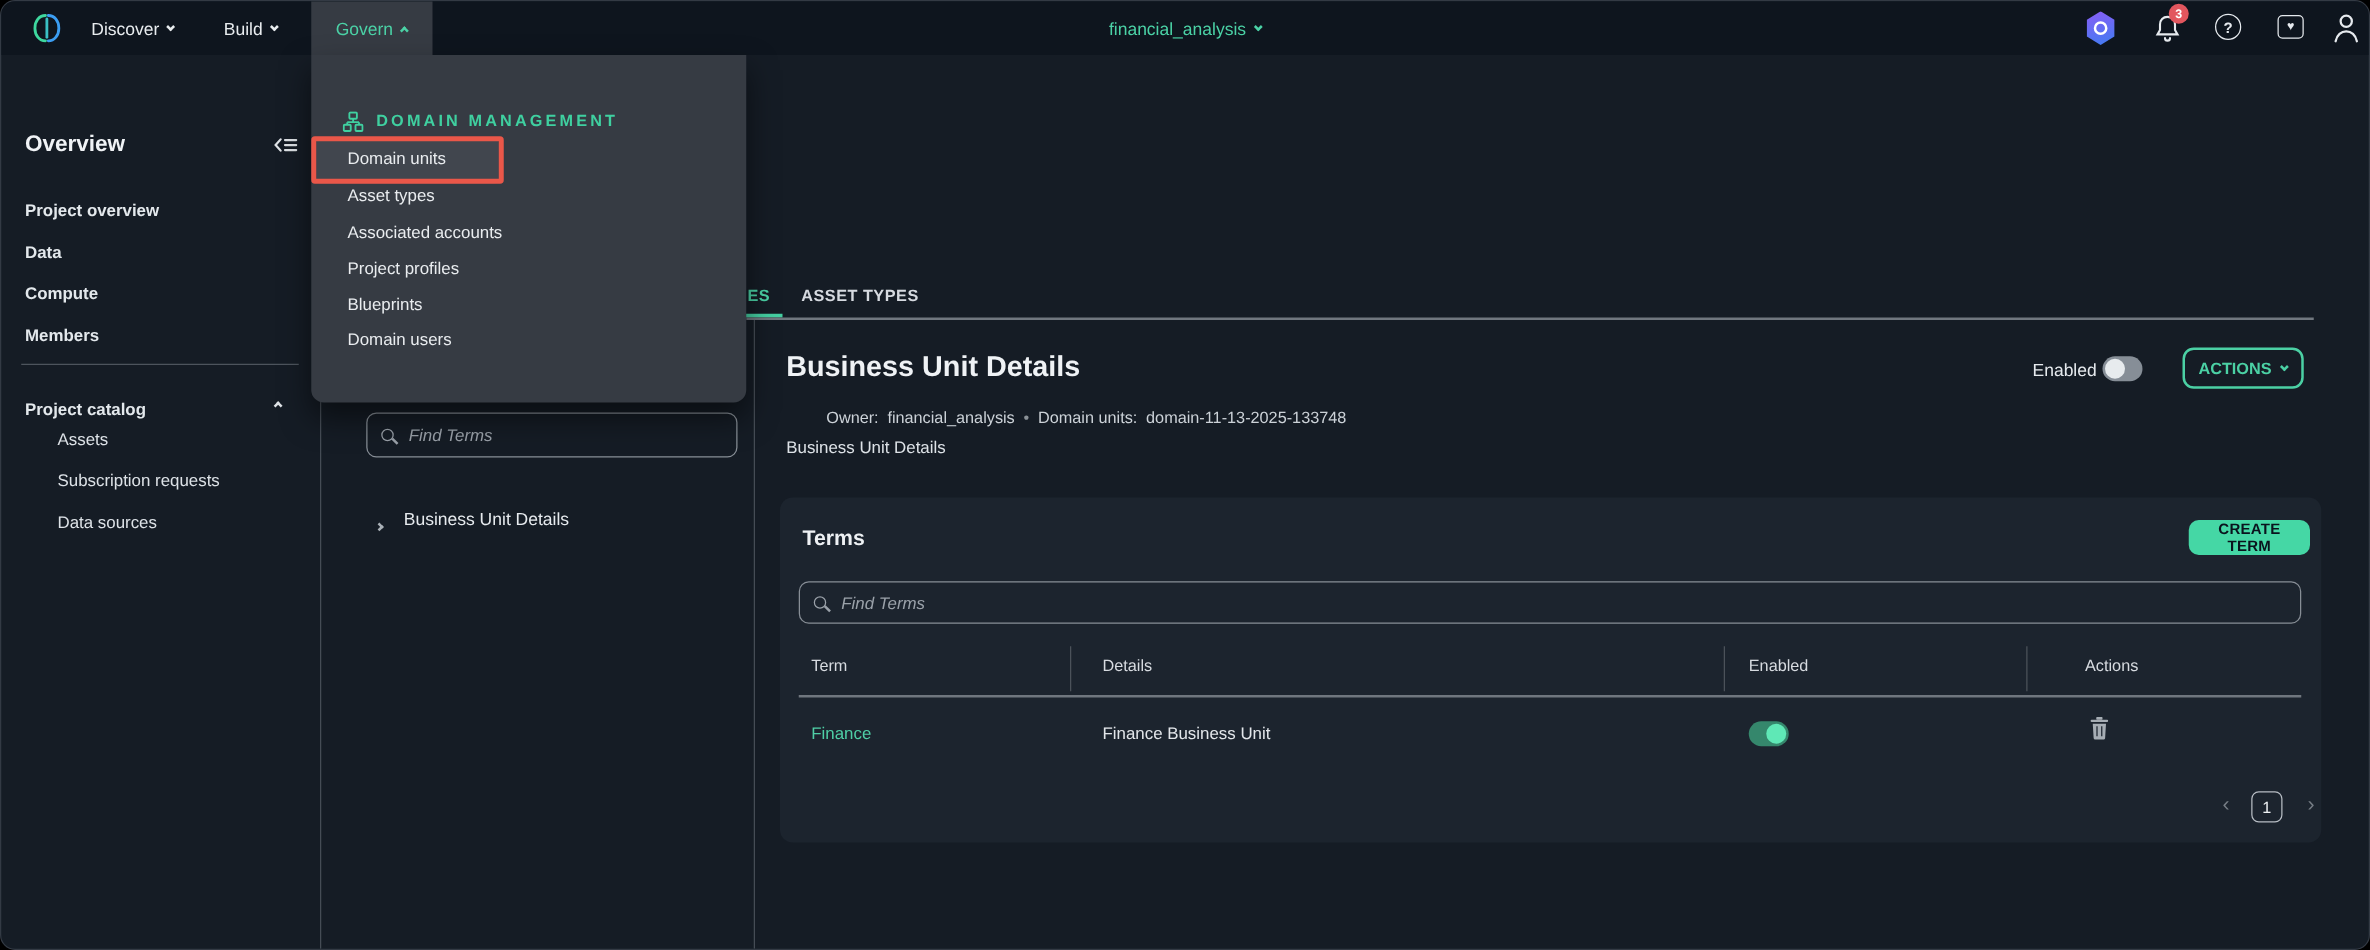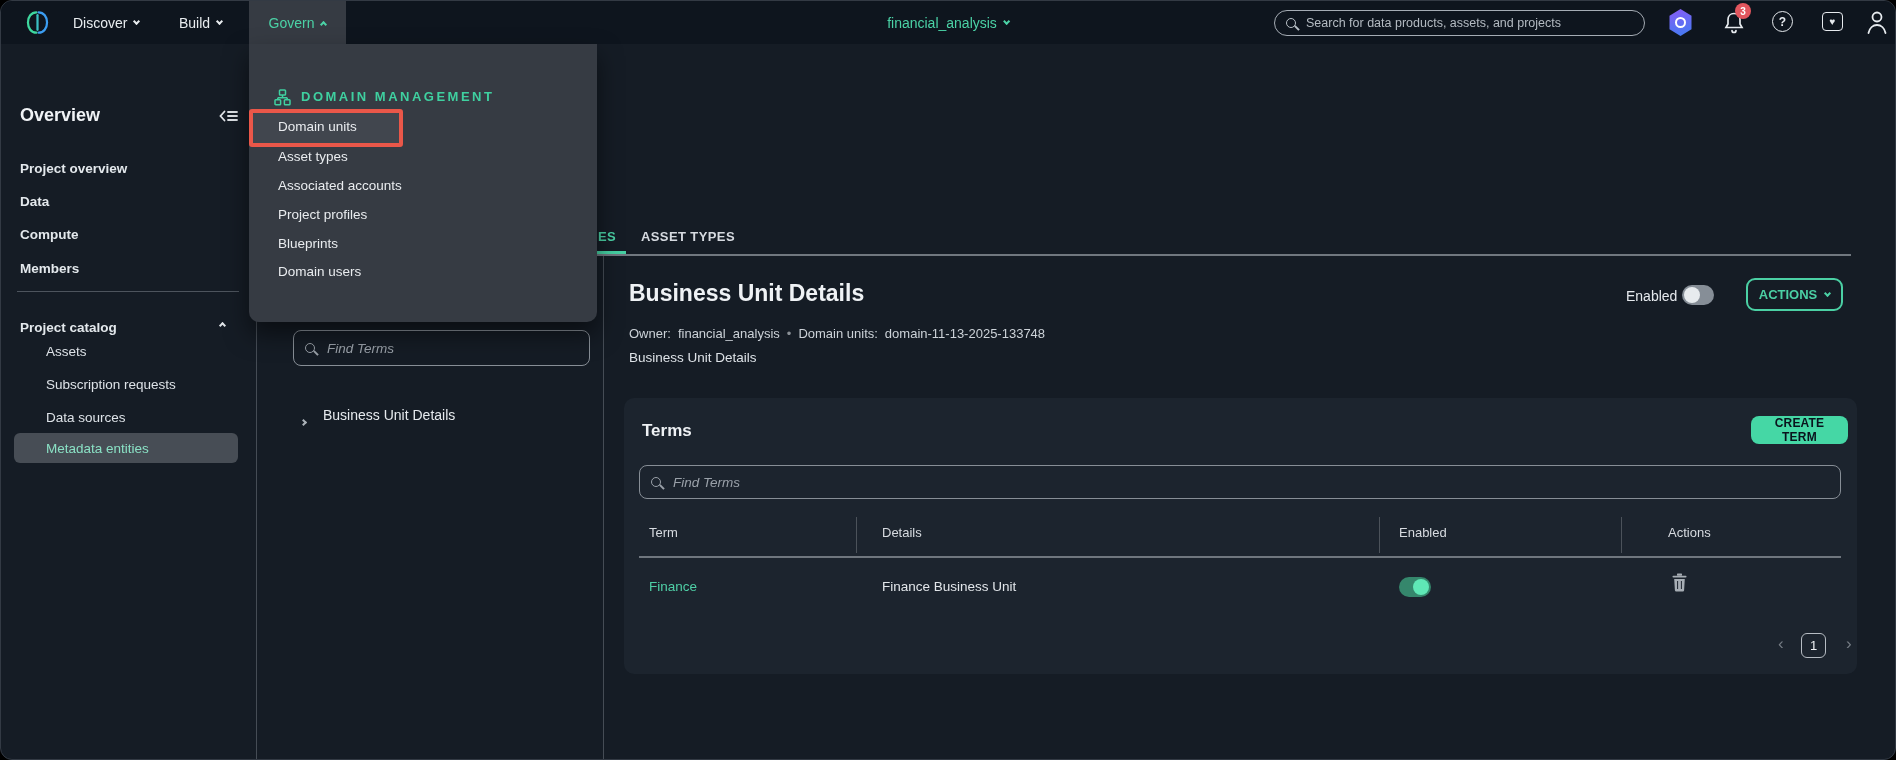--- a/index.html
+++ b/index.html
@@ -54,21 +54,21 @@
   #tab-underline{position:absolute;left:594px;top:250px;width:31px;height:3px;background:#45cfa2;}
   #tab2{position:absolute;left:640px;top:228px;font-size:13px;font-weight:700;letter-spacing:.4px;color:#d6dae0;}
   #tabbar-line{position:absolute;left:596px;top:253px;width:1254px;height:1.5px;background:#70777f;}
   #page-title{position:absolute;left:628px;top:279px;font-size:23px;font-weight:600;color:#eff2f5;}
   #enabled-label{position:absolute;left:1625px;top:287px;font-size:14px;color:#e6eaee;}
   .toggle{border-radius:10px;width:32px;height:20px;position:relative;}
   .toggle .knob{position:absolute;top:2px;width:16px;height:16px;border-radius:50%;}
   #toggle-hdr{position:absolute;left:1681px;top:284px;background:#868e97;}
   #toggle-hdr .knob{left:2px;background:#e7ebee;}
   #actions-btn{position:absolute;left:1745px;top:277px;width:97px;height:33px;border:2px solid #4bd0a4;border-radius:9px;color:#4bd0a4;font-size:13px;font-weight:700;display:flex;align-items:center;justify-content:center;gap:8px;background:transparent;}
-  #meta-line{position:absolute;left:628px;top:325px;font-size:13px;color:#ccd2d8;display:flex;gap:7px;align-items:center;justify-content:flex-end;}
+  #meta-line{position:absolute;left:660px;top:325px;font-size:13px;color:#ccd2d8;display:flex;gap:7px;align-items:center;justify-content:flex-end;}
   #meta-line .dot{color:#8a9096;}
   #desc{position:absolute;left:628px;top:349px;font-size:13.5px;color:#dde2e7;}
   
   #card{position:absolute;left:623px;top:397px;width:1233px;height:276px;background:#1c242e;border-radius:10px;}
   #card-title{position:absolute;left:18px;top:23px;font-size:17px;font-weight:700;color:#eef1f4;}
   #create-btn{position:absolute;left:1127px;top:18px;width:97px;height:28px;background:#45d7a5;border:none;border-radius:8px;color:#0a131d;font-size:12px;font-weight:700;letter-spacing:.2px;display:flex;align-items:center;justify-content:center;}
   #card-search{position:absolute;left:15px;top:67px;width:1202px;height:34px;}
   .th{position:absolute;top:127px;font-size:13px;color:#d7dbe0;}
   .tick{position:absolute;top:119px;width:1px;height:36px;background:#4b525a;}
   #thead-line{position:absolute;left:15px;top:158px;width:1202px;height:1.5px;background:#6f767e;}
@@ -103,21 +103,20 @@
   <div class="snav" style="top:160px">Project overview</div>
   <div class="snav" style="top:193px">Data</div>
   <div class="snav" style="top:226px">Compute</div>
   <div class="snav" style="top:260px">Members</div>
   <div id="side-div"></div>
   <div id="proj-cat">Project catalog</div>
   <span id="proj-cat-chev"><span class="chev up small"></span></span>
   <div class="ssub" style="top:343px">Assets</div>
   <div class="ssub" style="top:376px">Subscription requests</div>
   <div class="ssub" style="top:409px">Data sources</div>
-  <div id="side-selected">Metadata entities</div>
 
   <div class="vline" style="left:255px;top:80px;bottom:0"></div>
   <div class="vline" style="left:602px;top:255px;bottom:0"></div>
 
   <div id="gloss-search" class="find-input">
     <span class="mag"></span>
     <input type="text" placeholder="Find Terms" style="">
   </div>
   <span id="tree-chev"><span class="chev right small"></span></span>
   <div id="tree-label">Business Unit Details</div>
@@ -199,24 +198,20 @@
         <span class="chev small"></span>
       </div>
     <div id="govern-tab">
         <span>Govern</span>
         <span class="chev up small"></span>
       </div>
     <div id="project-sel">
         <span>financial_analysis</span>
         <span class="chev small"></span>
       </div>
-    <div id="search-pill">
-      <span class="mag"></span>
-      <input type="text" placeholder="Search for data products, assets, and projects" style="">
-    </div>
     <div id="q-icon">
         <span class="ring"></span>
       </div>
     <span id="bell">
       <svg width="22" height="24" viewBox="0 0 22 24" fill="none" stroke="#e6eaee" stroke-width="1.7" stroke-linecap="round">
           <path d="M11 3.5c3.6 0 6 2.6 6 6v4.5l2 3.5H3l2-3.5V9.5c0-3.4 2.4-6 6-6z"></path>
           <path d="M9 20.5a2 2 0 0 0 4 0"></path>
         </svg>
     </span>
     <div id="badge">3</div>

